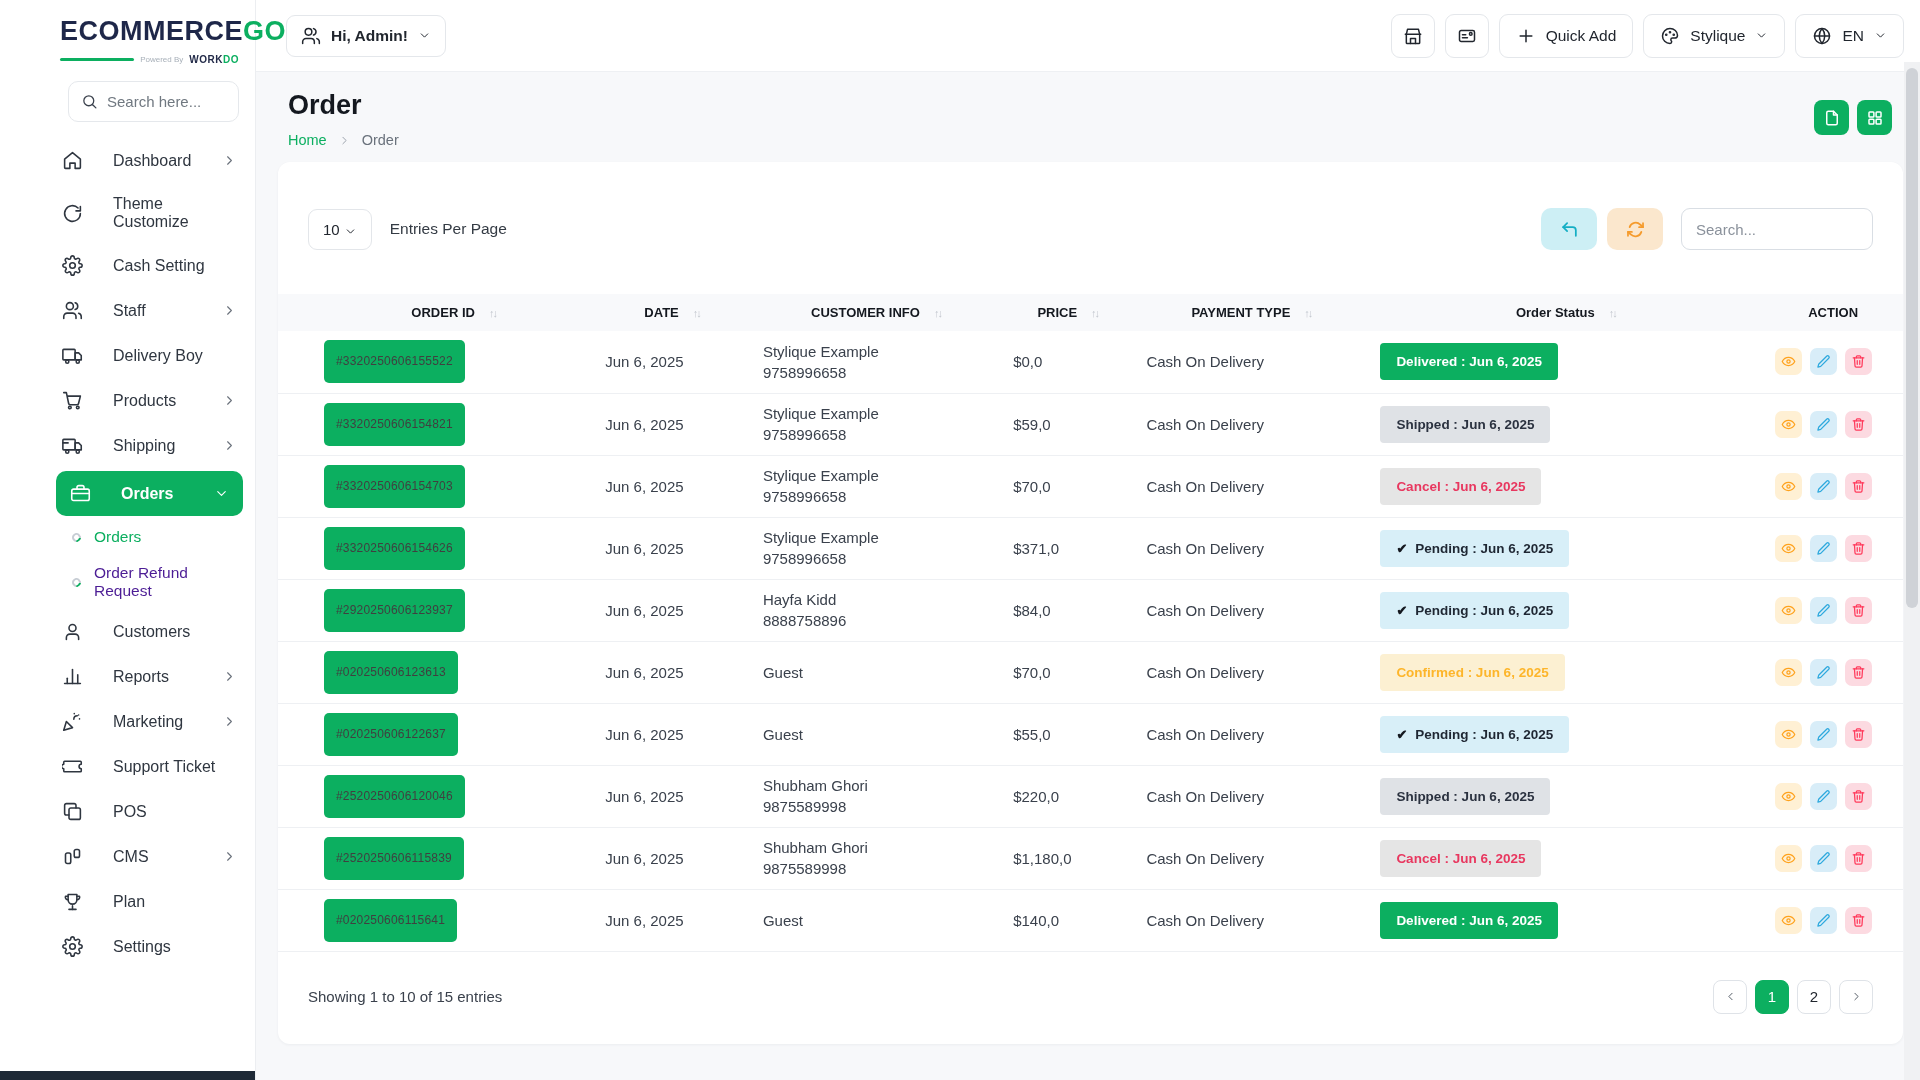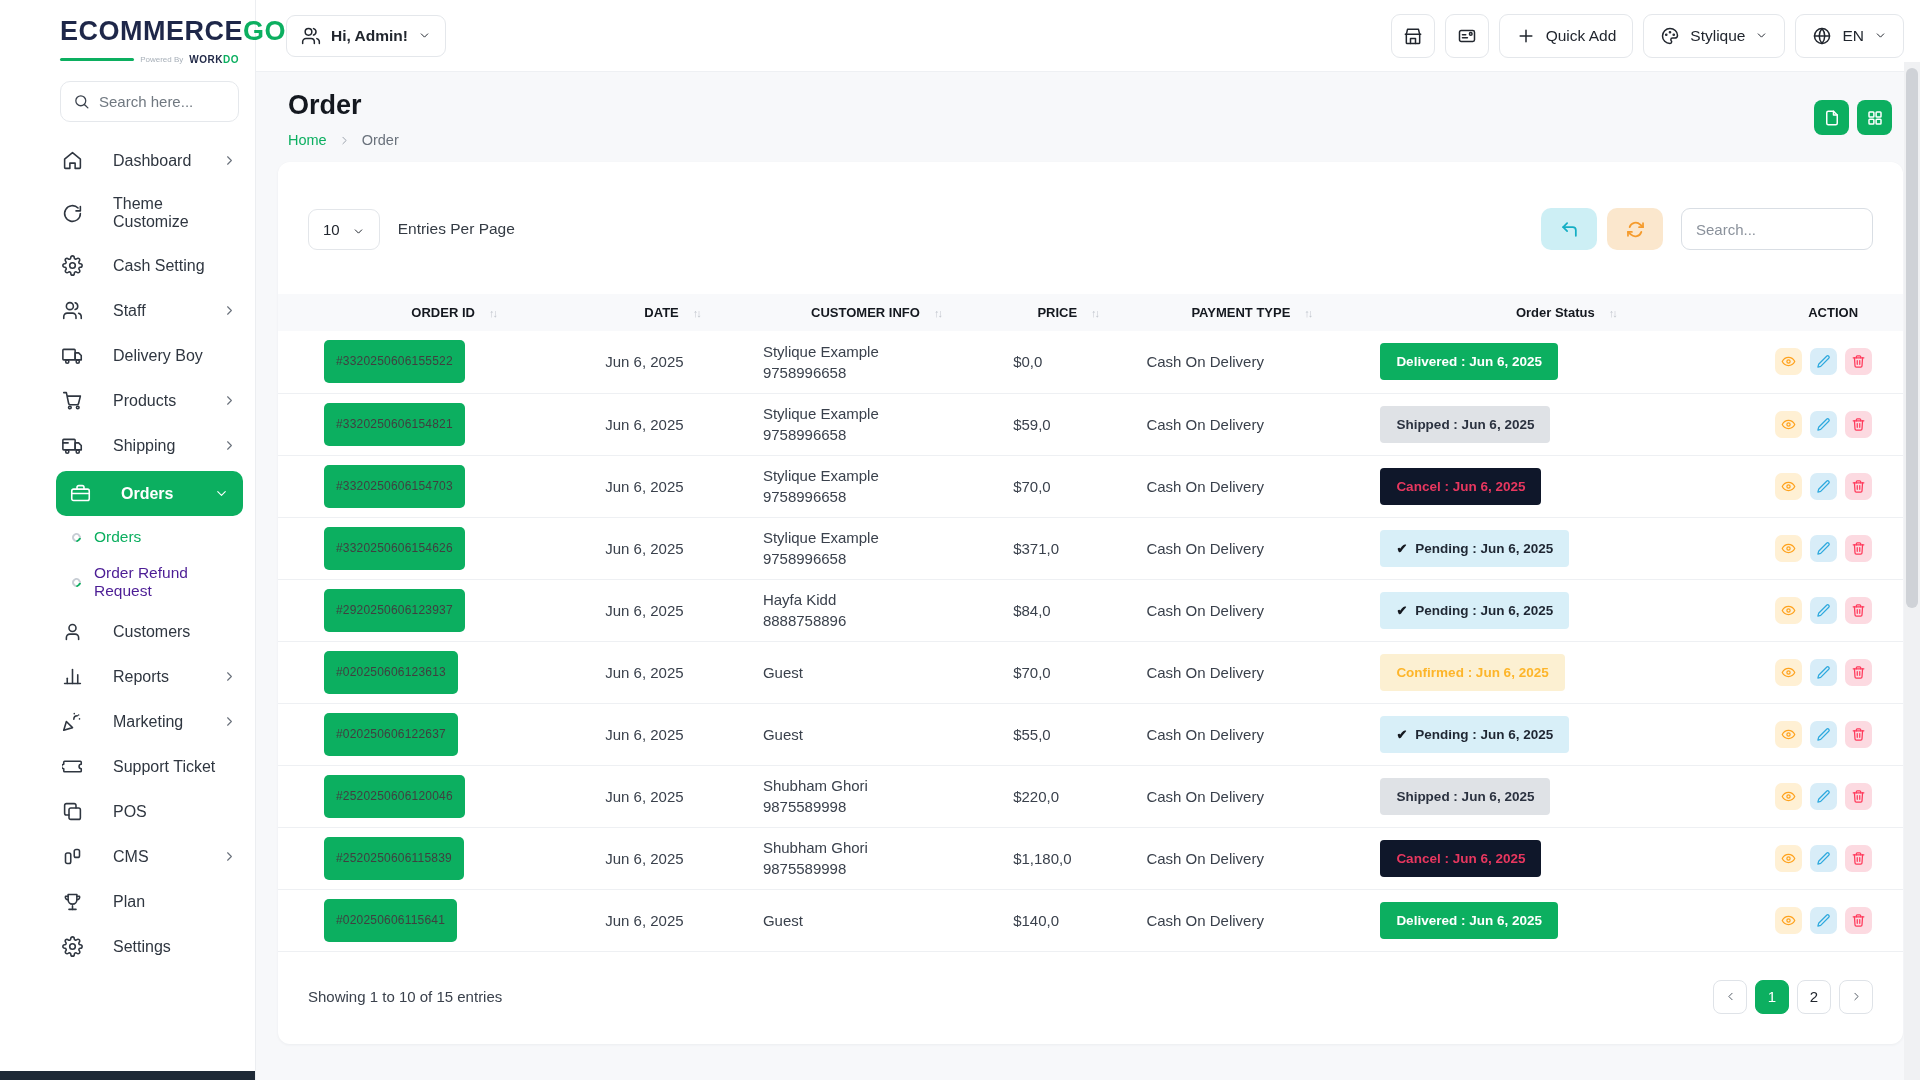--- a/index.html
+++ b/index.html
@@ -12,21 +12,21 @@
   
   .sidebar { position:absolute; left:0; top:0; width:256px; height:1080px; background:#fff; border-right:1px solid #ECEEF1; z-index:20;padding-left:44px; }
   .logo-area { padding:16px 16px 0 16px; }
   .logo-text { font-size:27px; font-weight:800; letter-spacing:.5px; color:#1E2749; white-space:nowrap; }
   .logo-text .accent { color:#0CAF60; }
   .logo-sub { display:flex; align-items:center; gap:6px; margin-top:7px; }
   .logo-line { flex:1; height:3px; background:#0CAF60; border-radius:2px; }
   .powered-by { font-size:8px; color:#A8B0B9; white-space:nowrap; }
   .workdo { font-size:10px; font-weight:800; color:#232B49; letter-spacing:.5px; white-space:nowrap; }
   .workdo .accent { color:#0CAF60; }
-  .side-search { margin:16px 16px 10px 16px; display:flex; align-items:center; gap:9px; border:1px solid #E5E8EC; border-radius:10px; padding:11px 12px; color:#6F7881; background:#fff;justify-content:flex-end; }
+  .side-search { margin:16px 16px 10px 24px; display:flex; align-items:center; gap:9px; border:1px solid #E5E8EC; border-radius:10px; padding:11px 12px; color:#6F7881; background:#fff;justify-content:flex-end; }
   .side-search .ic { width:17px; height:17px; color:#3A414C; flex:none; }
   .side-search input { border:none; outline:none; font-family:inherit; font-size:15px; color:#3A414C; width:100%; background:transparent; }
   .side-search input::placeholder { color:#707880; }
   .snav { padding:6px 0 0 0; }
   .sitem { display:flex; align-items:center; gap:30px; padding:12px 18px; font-size:16px; color:#2F3640; cursor:pointer; }
   .sitem .sicon { width:21px; height:21px; flex:none; }
   .sitem .schev { width:15px; height:15px; margin-left:auto; color:#6A717B; flex:none; }
   .sitem.active { background:#0CAF60; color:#fff; margin:3px 12px; border-radius:10px; padding:12px 14px; font-weight:700; }
   .sitem.active .schev { color:#fff; }
   .ssub-item { display:flex; align-items:center; gap:13px; padding:9px 18px 9px 28px; font-size:15.5px; color:#4c1d95; cursor:pointer; }
@@ -53,21 +53,21 @@
   .bc-sep { width:13px; height:13px; color:#9AA1AB; }
   .bc-cur { color:#6A727C; }
   .page-actions { position:absolute; right:28px; top:28px; display:flex; gap:8px; }
   .gbtn { width:35px; height:35px; background:#0CAF60; border:none; border-radius:8px; color:#fff; display:grid; place-items:center; cursor:pointer; }
   .gbtn .ic { width:18px; height:18px; }
   .gbtn .ic svg { stroke-width:2; }
 
   
   .card { margin:14px 17px 0 22px; background:#fff; border-radius:12px; box-shadow:0 1px 3px rgba(20,30,50,.05); padding:46px 0 30px 0; min-height:880px; }
   .controls { display:flex; align-items:center; padding:0 30px; margin-bottom:44px; }
-  .select-box { display:flex; align-items:flex-end; gap:12px; border:1px solid #E3E6EA; border-radius:9px; padding:11px 14px; font-size:15px; color:#21262E; background:#fff; cursor:pointer; }
+  .select-box { display:flex; align-items:flex-end; gap:4px; border:1px solid #E3E6EA; border-radius:9px; padding:11px 14px; font-size:15px; color:#21262E; background:#fff; cursor:pointer; }
   .select-box .ic { width:13px; height:13px; color:#21262E; }
   .entries-label { margin-left:18px; font-size:15.5px; color:#343B44; }
   .controls .spacer { flex:1; }
   .soft-btn { width:56px; height:42px; border:none; border-radius:10px; display:grid; place-items:center; cursor:pointer; margin-left:10px; }
   .soft-btn .ic { width:19px; height:19px; }
   .soft-btn .ic svg { stroke-width:2.2; }
   .undo-btn { background:#CDEFF5; color:#14AEC4; }
   .refresh-btn { background:#FBE7CD; color:#F59B2C; }
   .tbl-search { margin-left:18px; width:192px; height:42px; border:1px solid #D9DEE4; border-radius:9px; padding:0 14px; font-family:inherit; font-size:15px; color:#3A414C; outline:none; }
   .tbl-search::placeholder { color:#8A919B; }
@@ -80,21 +80,21 @@
   th .sort { color:#C2C7CE; font-size:11px; font-weight:400; letter-spacing:-2px; margin-left:14px; }
   td { height:62px; padding:6px 12px; font-size:15px; color:#3A414C; border-bottom:1px solid #EEF0F3; vertical-align:middle; line-height:21px; }
   td:first-child { padding-left:46px; }
   .oid-badge { display:inline-block; background:#0CAF60; color:#404040; font-size:12px; font-weight:400; padding:11px 12px; border-radius:5px; letter-spacing:.2px; cursor:pointer; white-space:nowrap; }
   .cust-name { color:#3A414C; }
   .cust-phone { color:#3A414C; }
   .status-badge { display:inline-flex; align-items:center; gap:8px; padding:8px 16px; border-radius:4px; font-size:13.5px; font-weight:700; white-space:nowrap; }
   .status-badge .chk { font-size:13px; color:#14181F; }
   .st-delivered { background:#0CAF60; color:#fff; }
   .st-shipped { background:#DFE2E6; color:#2B3240; }
-  .st-cancel { background:#0f172a; color:#E8375F; }
+  .st-cancel { background:#e5e5e5; color:#E8375F; }
   .st-pending { background:#D8EFF8; color:#1F2733; font-weight:600; }
   .st-confirmed { background:#FCF0D2; color:#FDB52A; }
   .actions { display:flex; gap:8px; }
   .abtn { width:27px; height:27px; border:none; border-radius:7px; display:grid; place-items:center; cursor:pointer; }
   .abtn .ic { width:15px; height:15px; }
   .abtn .ic svg { stroke-width:2; }
   .a-view { background:#FFF0D4; color:#FFA21D; }
   .a-edit { background:#D8EDF8; color:#2EA9DE; }
   .a-del { background:#FCDAE1; color:#FF3B5C; }
 

